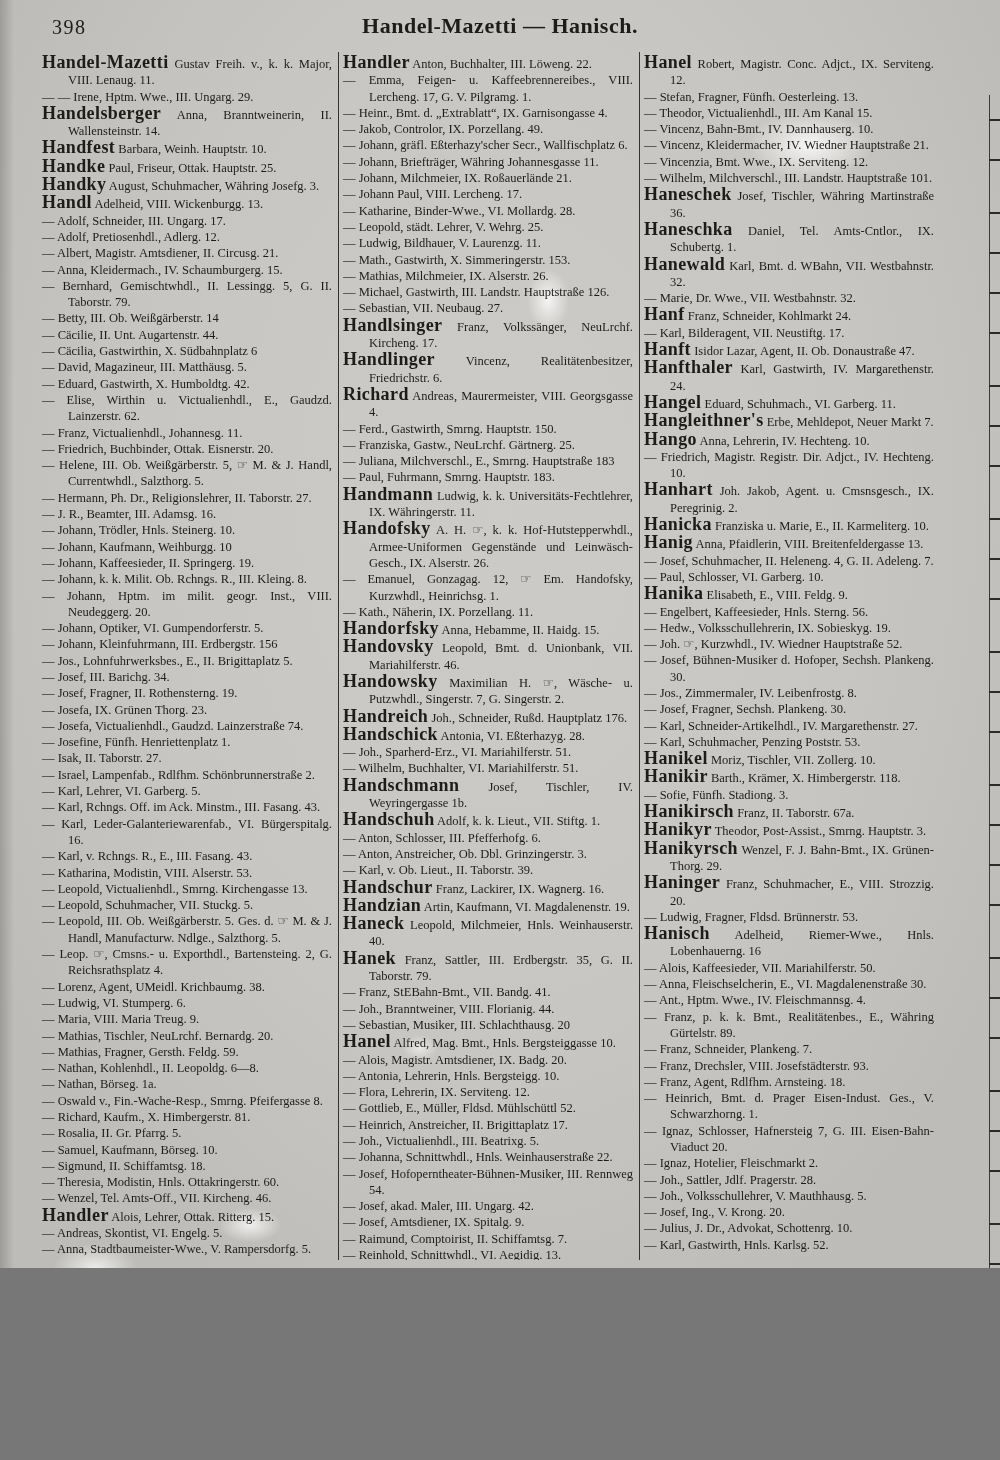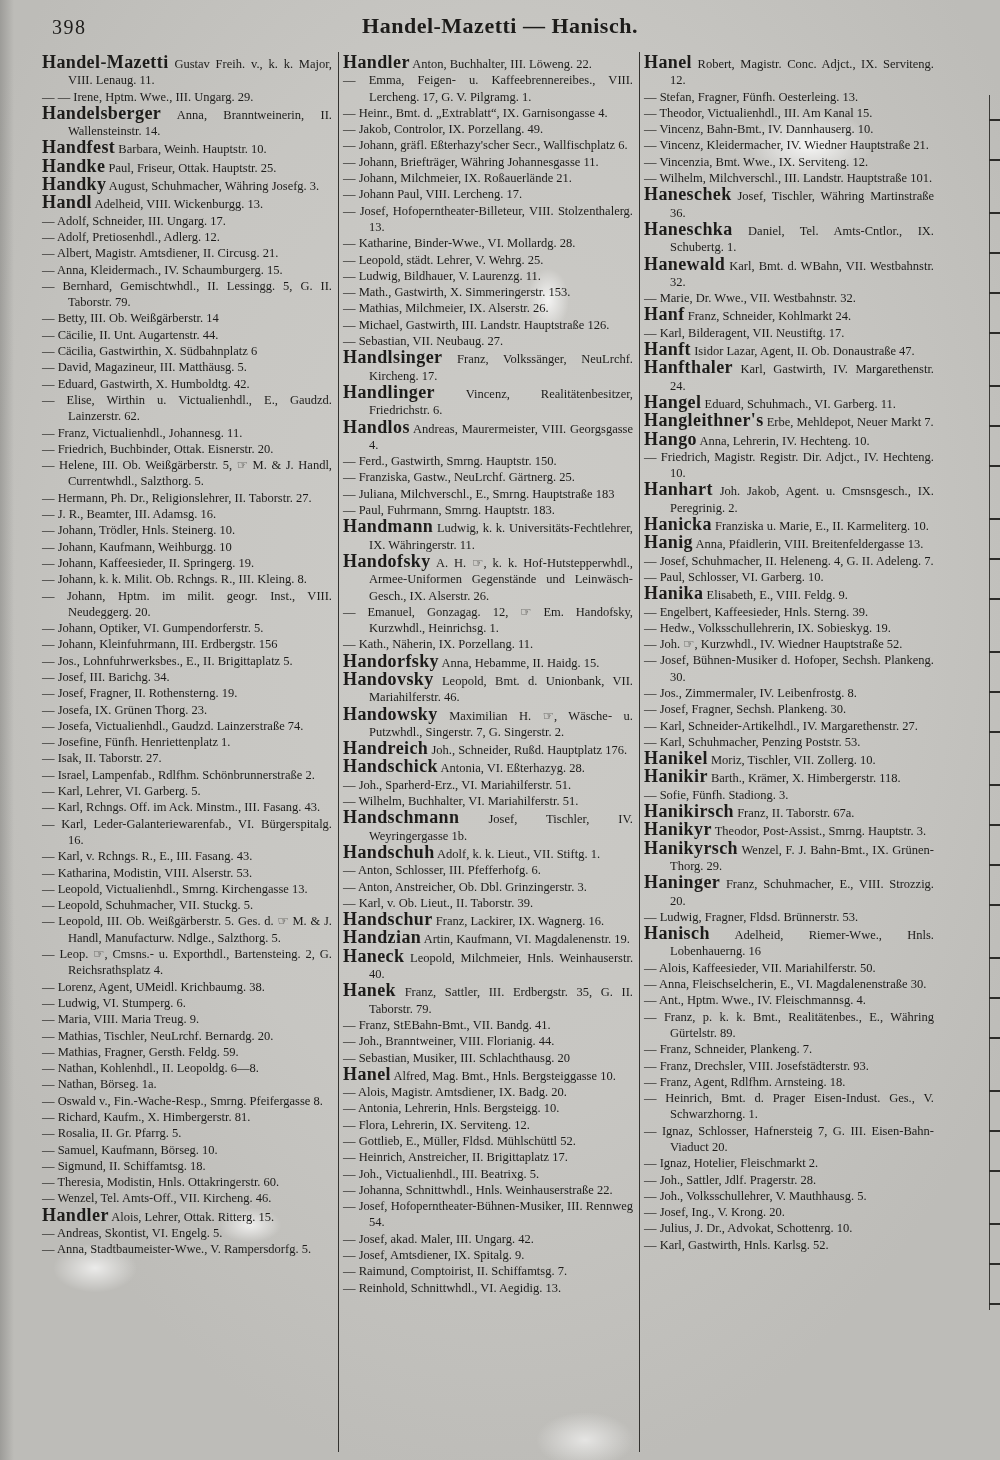--- a/index.html
+++ b/index.html
@@ -1,16 +1,16 @@
 <!DOCTYPE html>
 <html><head>
 <meta charset="utf-8">
 <style>
   html,body{margin:0;padding:0;background:#777;}
-  .page{position:relative;width:1000px;height:1460px;overflow:hidden;
+  .page{position:relative;width:1000px;height:1268px;overflow:hidden;
     background:
       radial-gradient(ellipse 90px 50px at 810px 145px, rgba(255,255,255,.85), rgba(255,255,255,0) 70%),
       radial-gradient(ellipse 30px 45px at 548px 300px, rgba(255,255,255,.8), rgba(255,255,255,0) 70%),
       radial-gradient(ellipse 45px 25px at 250px 1225px, rgba(255,255,255,.75), rgba(255,255,255,0) 70%),
       radial-gradient(ellipse 60px 35px at 95px 1268px, rgba(255,255,255,.7), rgba(255,255,255,0) 70%),
       radial-gradient(ellipse 70px 40px at 585px 1440px, rgba(255,255,255,.6), rgba(255,255,255,0) 70%),
       radial-gradient(ellipse 25px 18px at 420px 1048px, rgba(255,255,255,.6), rgba(255,255,255,0) 70%),
       radial-gradient(ellipse 600px 900px at 50% 40%, #cccbc7 0%, #c7c6c2 60%, #bdbcb8 100%);
     font-family:"Liberation Serif", serif;color:#1d1c1a;}
   .page::after{content:"";position:absolute;left:0;top:0;bottom:0;width:14px;
@@ -105,31 +105,30 @@
     <div class="col">
         <div class="col-inner">
           <div class="entry"><b>Handler</b> Anton, Buchhalter, III. Löweng. 22.</div>
           <div class="entry">— Emma, Feigen- u. Kaffeebrennereibes., VIII. Lercheng. 17, G. V. Pilgramg. 1.</div>
           <div class="entry">— Heinr., Bmt. d. „Extrablatt“, IX. Garnisongasse 4.</div>
           <div class="entry">— Jakob, Controlor, IX. Porzellang. 49.</div>
           <div class="entry">— Johann, gräfl. Eßterhazy'scher Secr., Wallfischplatz 6.</div>
           <div class="entry">— Johann, Briefträger, Währing Johannesgasse 11.</div>
           <div class="entry">— Johann, Milchmeier, IX. Roßauerlände 21.</div>
           <div class="entry">— Johann Paul, VIII. Lercheng. 17.</div>
-          <div class="entry">— Josef, Hofoperntheater-Billeteur, VIII. Stolzenthalerg. 13.</div>
           <div class="entry">— Katharine, Binder-Wwe., VI. Mollardg. 28.</div>
           <div class="entry">— Leopold, städt. Lehrer, V. Wehrg. 25.</div>
           <div class="entry">— Ludwig, Bildhauer, V. Laurenzg. 11.</div>
           <div class="entry">— Math., Gastwirth, X. Simmeringerstr. 153.</div>
           <div class="entry">— Mathias, Milchmeier, IX. Alserstr. 26.</div>
           <div class="entry">— Michael, Gastwirth, III. Landstr. Hauptstraße 126.</div>
           <div class="entry">— Sebastian, VII. Neubaug. 27.</div>
           <div class="entry"><b>Handlsinger</b> Franz, Volkssänger, NeuLrchf. Kircheng. 17.</div>
           <div class="entry"><b>Handlinger</b> Vincenz, Realitätenbesitzer, Friedrichstr. 6.</div>
-          <div class="entry"><b>Handlos</b> Andreas, Maurermeister, VIII. Georgsgasse 4.</div>
+          <div class="entry"><b>Richard</b> Andreas, Maurermeister, VIII. Georgsgasse 4.</div>
           <div class="entry">— Ferd., Gastwirth, Smrng. Hauptstr. 150.</div>
           <div class="entry">— Franziska, Gastw., NeuLrchf. Gärtnerg. 25.</div>
           <div class="entry">— Juliana, Milchverschl., E., Smrng. Hauptstraße 183</div>
           <div class="entry">— Paul, Fuhrmann, Smrng. Hauptstr. 183.</div>
           <div class="entry"><b>Handmann</b> Ludwig, k. k. Universitäts-Fechtlehrer, IX. Währingerstr. 11.</div>
           <div class="entry"><b>Handofsky</b> A. H. ☞, k. k. Hof-Hutstepperwhdl., Armee-Uniformen Gegenstände und Leinwäsch-Gesch., IX. Alserstr. 26.</div>
           <div class="entry">— Emanuel, Gonzagag. 12, ☞ Em. Handofsky, Kurzwhdl., Heinrichsg. 1.</div>
           <div class="entry">— Kath., Näherin, IX. Porzellang. 11.</div>
           <div class="entry"><b>Handorfsky</b> Anna, Hebamme, II. Haidg. 15.</div>
           <div class="entry"><b>Handovsky</b> Leopold, Bmt. d. Unionbank, VII. Mariahilferstr. 46.</div>
@@ -185,21 +184,21 @@
           <div class="entry"><b>Hangel</b> Eduard, Schuhmach., VI. Garberg. 11.</div>
           <div class="entry"><b>Hangleithner's</b> Erbe, Mehldepot, Neuer Markt 7.</div>
           <div class="entry"><b>Hango</b> Anna, Lehrerin, IV. Hechteng. 10.</div>
           <div class="entry">— Friedrich, Magistr. Registr. Dir. Adjct., IV. Hechteng. 10.</div>
           <div class="entry"><b>Hanhart</b> Joh. Jakob, Agent. u. Cmsnsgesch., IX. Peregrinig. 2.</div>
           <div class="entry"><b>Hanicka</b> Franziska u. Marie, E., II. Karmeliterg. 10.</div>
           <div class="entry"><b>Hanig</b> Anna, Pfaidlerin, VIII. Breitenfeldergasse 13.</div>
           <div class="entry">— Josef, Schuhmacher, II. Heleneng. 4, G. II. Adeleng. 7.</div>
           <div class="entry">— Paul, Schlosser, VI. Garberg. 10.</div>
           <div class="entry"><b>Hanika</b> Elisabeth, E., VIII. Feldg. 9.</div>
-          <div class="entry">— Engelbert, Kaffeesieder, Hnls. Sterng. 39.</div>
+          <div class="entry">— Engelbert, Kaffeesieder, Hnls. Sterng. 56.</div>
           <div class="entry">— Hedw., Volksschullehrerin, IX. Sobieskyg. 19.</div>
           <div class="entry">— Joh. ☞, Kurzwhdl., IV. Wiedner Hauptstraße 52.</div>
           <div class="entry">— Josef, Bühnen-Musiker d. Hofoper, Sechsh. Plankeng. 30.</div>
           <div class="entry">— Jos., Zimmermaler, IV. Leibenfrostg. 8.</div>
           <div class="entry">— Josef, Fragner, Sechsh. Plankeng. 30.</div>
           <div class="entry">— Karl, Schneider-Artikelhdl., IV. Margarethenstr. 27.</div>
           <div class="entry">— Karl, Schuhmacher, Penzing Poststr. 53.</div>
           <div class="entry"><b>Hanikel</b> Moriz, Tischler, VII. Zollerg. 10.</div>
           <div class="entry"><b>Hanikir</b> Barth., Krämer, X. Himbergerstr. 118.</div>
           <div class="entry">— Sofie, Fünfh. Stadiong. 3.</div>

